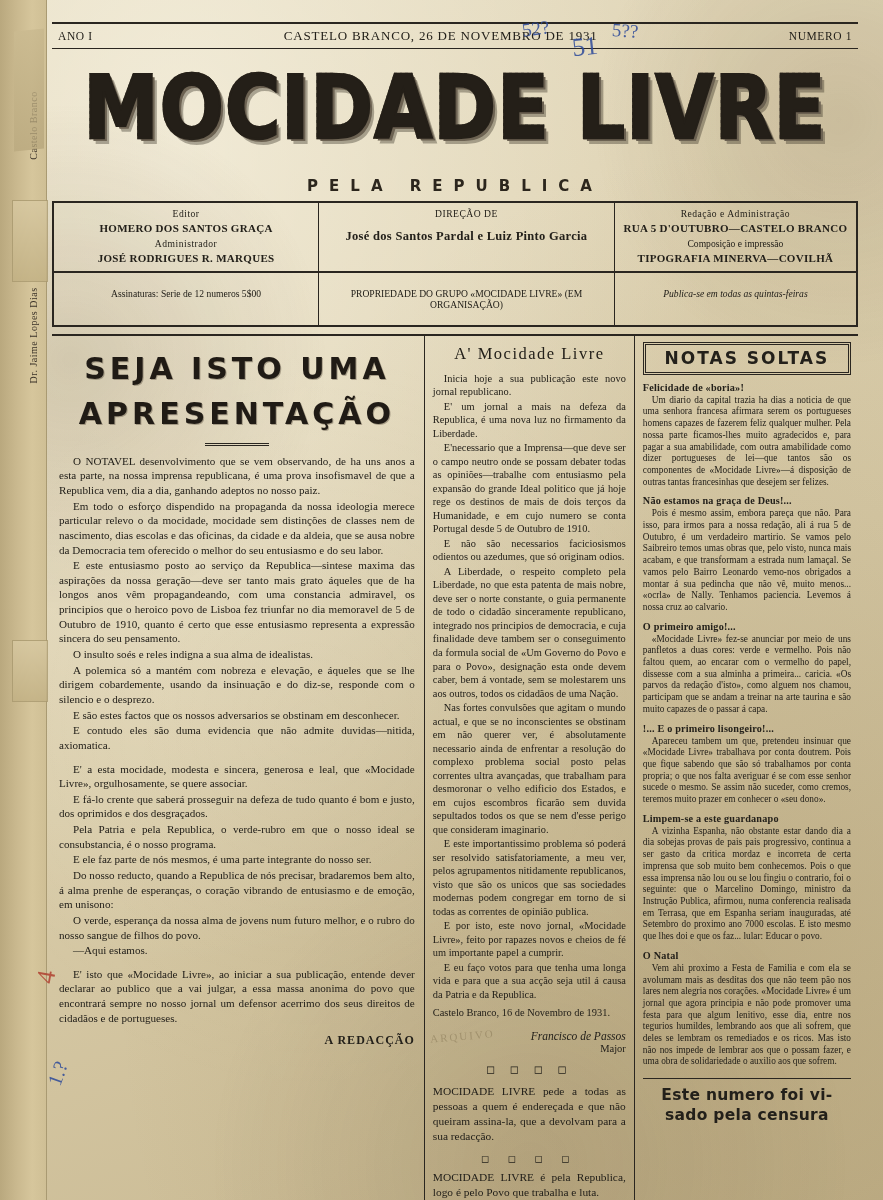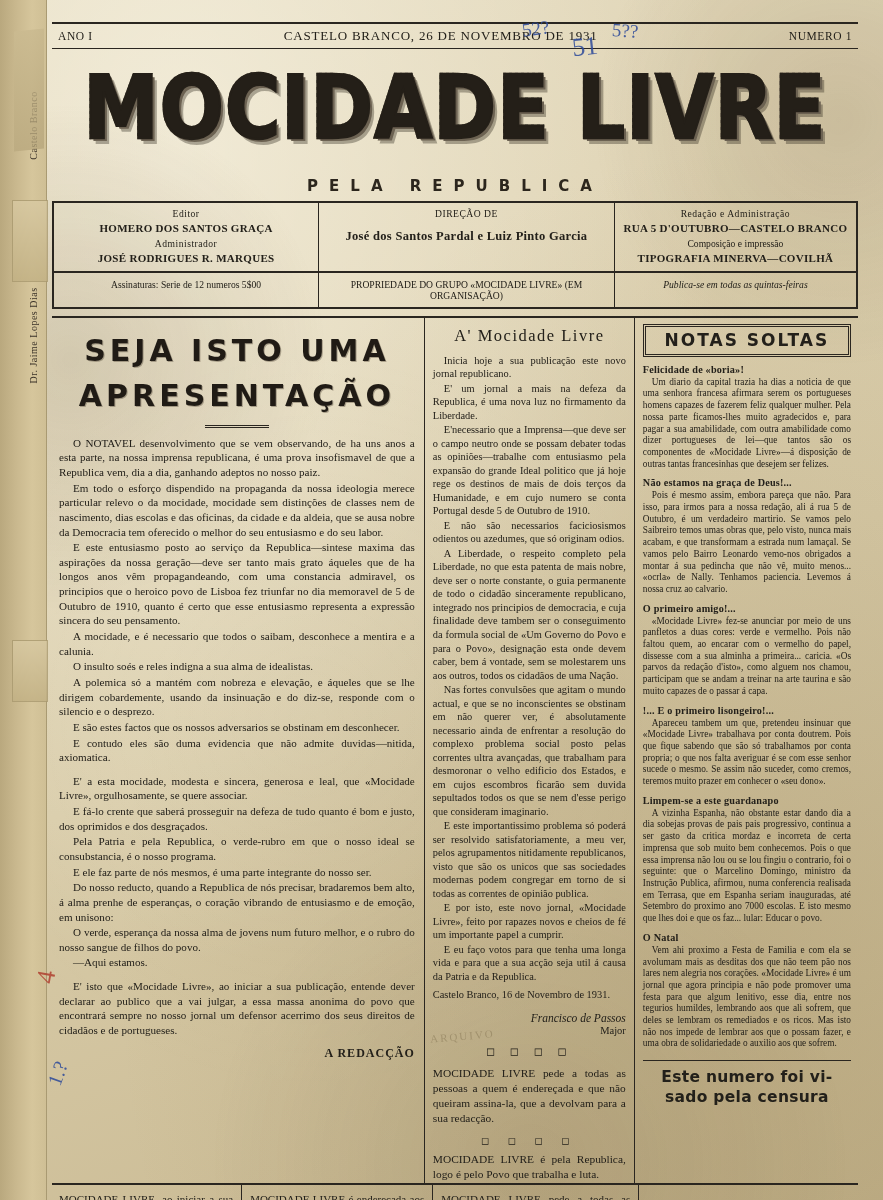--- a/index.html
+++ b/index.html
@@ -93,21 +93,21 @@
   .sb-left{width:33%;border-right:1px solid #2a2620;}
   .sb-mid{width:37%;border-right:1px solid #2a2620;}
   .sb-right{width:30%;}
   .sb-title{font-size:9.6px;letter-spacing:.5px;}
   .sb-name{font-size:11px;font-weight:bold;letter-spacing:.3px;}
   .sb-name2{font-size:12.5px;font-weight:bold;letter-spacing:.3px;}
   .sb-sub{font-size:9.6px;}
   .underrow{
     display:flex;border:2px solid #2a2620;border-top:0;font-size:9.6px;
   }
-  .underrow > div{padding:6px 6px;text-align:center;}
+  .underrow > div{padding:15px 6px;text-align:center;}
   .ur1{width:33%;border-right:1px solid #2a2620;}
   .ur2{width:37%;border-right:1px solid #2a2620;}
   .ur3{width:30%;font-style:italic;}
   
   .content{
     margin-top:7px;border-top:2px solid #2a2620;border-bottom:2px solid #2a2620;
     display:flex;height:865px;
   }
   .colA{width:47%;padding:6px 9px 0 7px;border-right:1px solid #2a2620;}
   .colB{width:25.5%;padding:6px 8px 0 8px;border-right:1px solid #2a2620;}
@@ -223,21 +223,20 @@
 
     <div class="content">
 
       <div class="colA">
         <h1 class="headline">SEJA ISTO UMA</h1>
         <h1 class="headline">APRESENTAÇÃO</h1>
         <div class="rule-orn"></div>
         <p class="body">O NOTAVEL desenvolvimento que se vem observando, de ha uns anos a esta parte, na nossa imprensa republicana, é uma prova insofismavel de que a Republica vem, dia a dia, ganhando adeptos no nosso paiz.</p>
         <p class="body">Em todo o esforço dispendido na propaganda da nossa ideologia merece particular relevo o da mocidade, mocidade sem distinções de classes nem de nascimento, dias escolas e das oficinas, da cidade e da aldeia, que se ausa nobre da Democracia tem oferecido o melhor do seu entusiasmo e do seu labor.</p>
         <p class="body">E este entusiasmo posto ao serviço da Republica—sintese maxima das aspirações da nossa geração—deve ser tanto mais grato áqueles que de ha longos anos vêm propagandeando, com uma constancia admiravel, os principios que o heroico povo de Lisboa fez triunfar no dia memoravel de 5 de Outubro de 1910, quanto é certo que esse entusiasmo representa a expressão sincera do seu pensamento.</p>
-        <p class="body">A mocidade, e é necessario que todos o saibam, desconhece a mentira e a calunia.</p>
         <p class="body">O insulto soés e reles indigna a sua alma de idealistas.</p>
         <p class="body">A polemica só a mantém com nobreza e elevação, e áqueles que se lhe dirigem cobardemente, usando da insinuação e do diz-se, responde com o silencio e o desprezo.</p>
         <p class="body">E são estes factos que os nossos adversarios se obstinam em desconhecer.</p>
         <p class="body">E contudo eles são duma evidencia que não admite duvidas—nitida, axiomatica.</p>
         <p class="body" style="margin-top:9px;">E' a esta mocidade, modesta e sincera, generosa e leal, que «Mocidade Livre», orgulhosamente, se quere associar.</p>
         <p class="body">E fá-lo crente que saberá prosseguir na defeza de tudo quanto é bom e justo, dos oprimidos e dos desgraçados.</p>
         <p class="body">Pela Patria e pela Republica, o verde-rubro em que o nosso ideal se consubstancia, é o nosso programa.</p>
         <p class="body">E ele faz parte de nós mesmos, é uma parte integrante do nosso ser.</p>
         <p class="body">Do nosso reducto, quando a Republica de nós precisar, bradaremos bem alto, á alma prenhe de esperanças, o coração vibrando de entusiasmo e de emoção, em unisono:</p>
         <p class="body">O verde, esperança da nossa alma de jovens num futuro melhor, e o rubro do nosso sangue de filhos do povo.</p>

